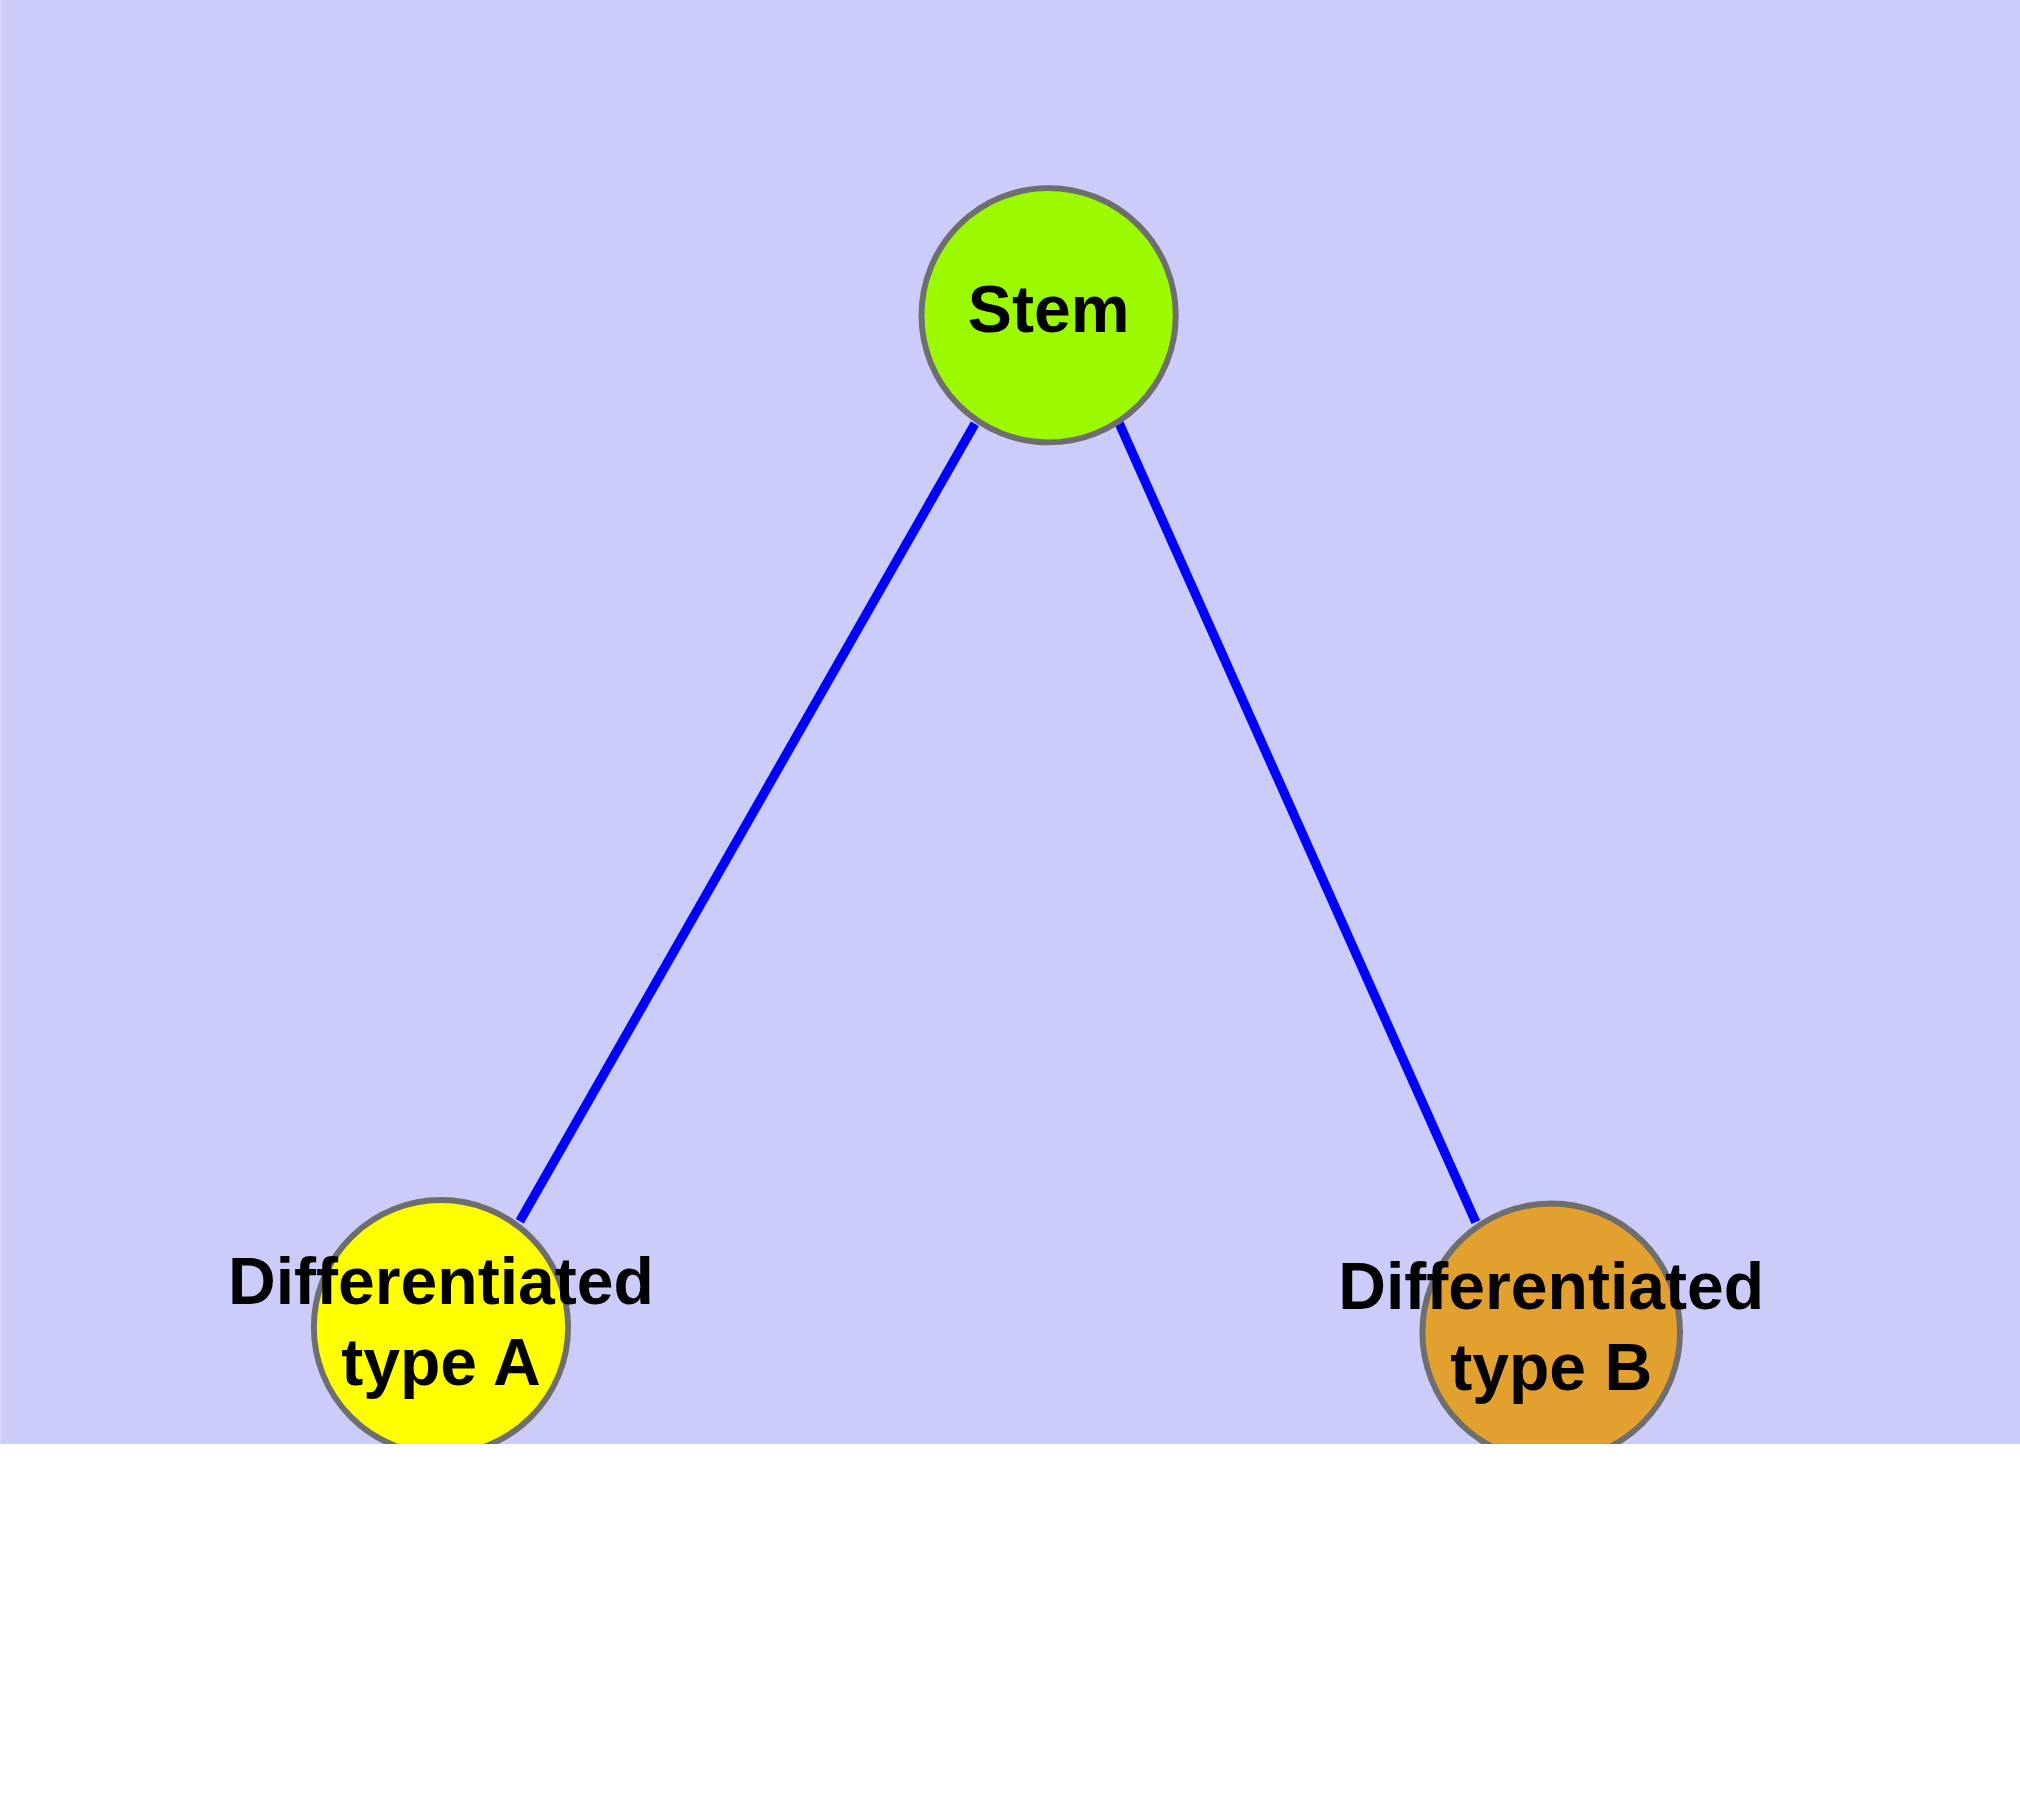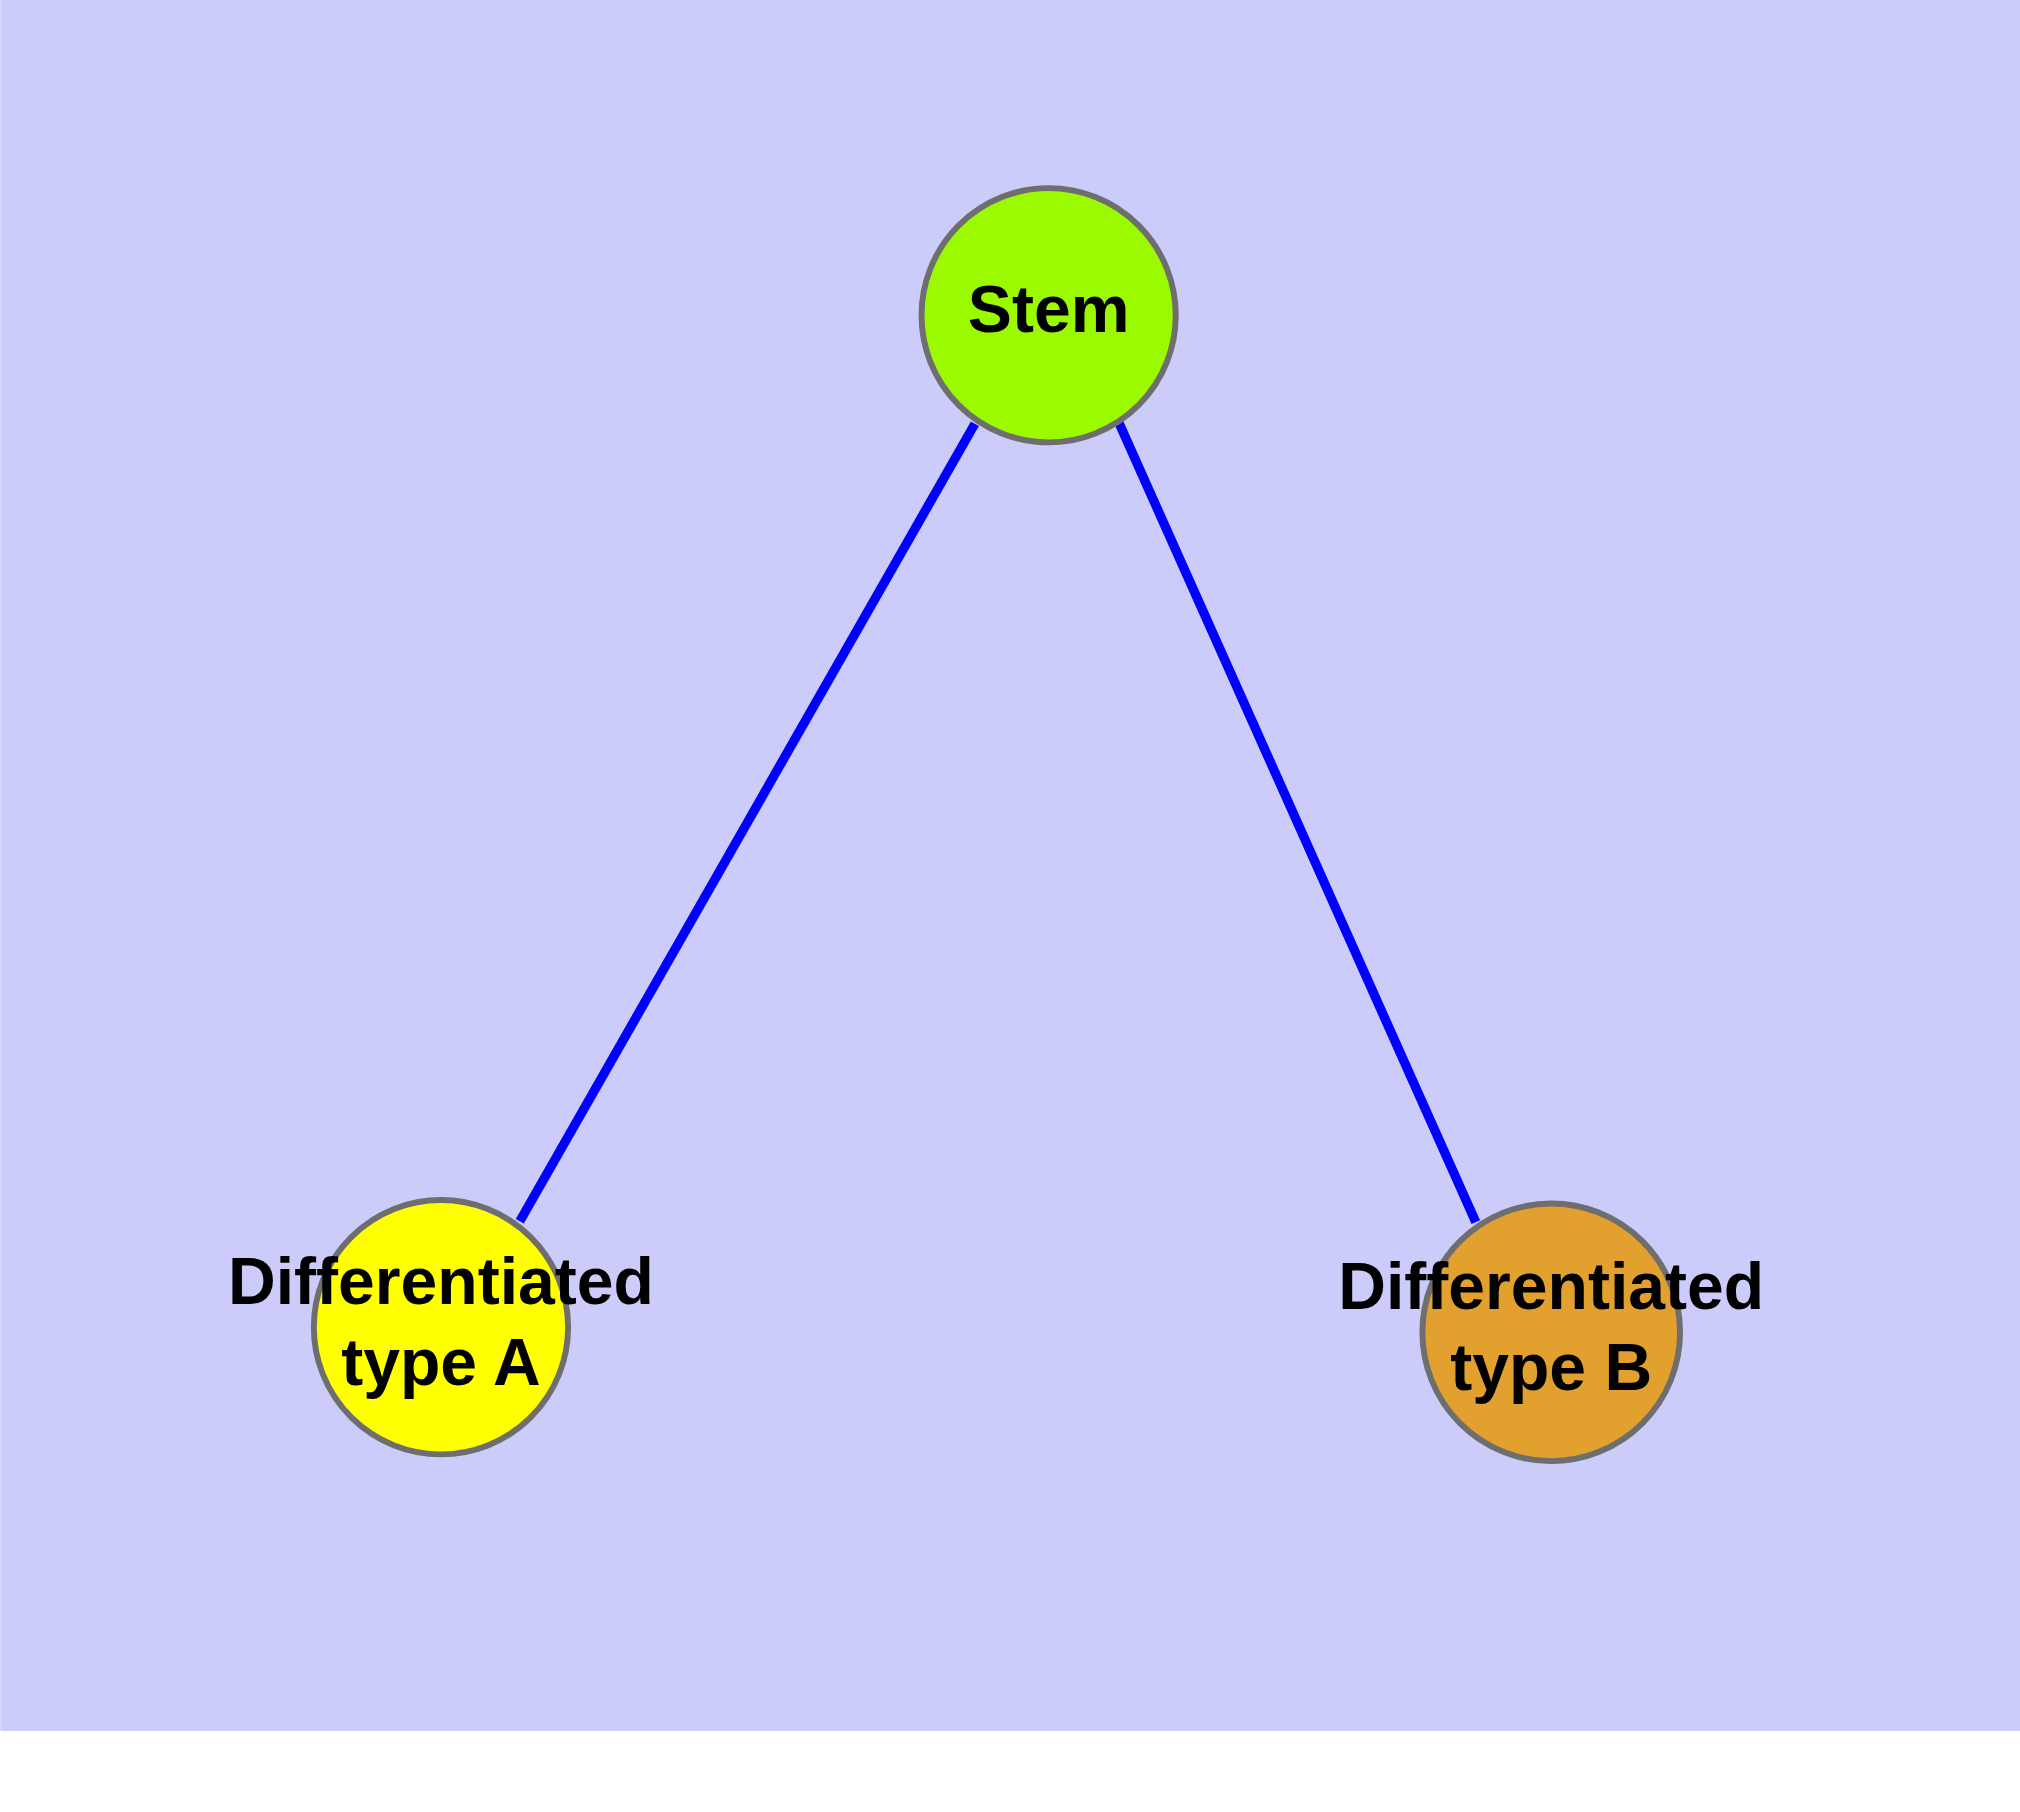--- a/index.html
+++ b/index.html
@@ -27,21 +27,21 @@
     font-weight: bold;
     fill: #000000;
     text-anchor: middle;
     dominant-baseline: middle;
     white-space: pre;
   }
 </style>
 </head>
 <body>
 
-<div id="canvas" style="width: 2021px; height: 1731px; text-align: right;">
+<div id="canvas" style="width: 2021px; height: 1444px; text-align: right;">
   <svg id="graph-svg" viewBox="0 0 2384 2138" xmlns="http://www.w3.org/2000/svg">
 
     <rect id="bg-rect" x="0" y="0" width="2384" height="2138" fill="#ccccfa"></rect>
 
     <g id="edges-group">
       <line id="edge-0" x1="1150" y1="500" x2="613" y2="1441" stroke="#0000ff" stroke-width="11" stroke-linecap="butt"></line>
       <line id="edge-1" x1="1320" y1="499" x2="1741" y2="1442" stroke="#0000ff" stroke-width="11" stroke-linecap="butt"></line>
     </g>
 
     <g id="nodes-group">

